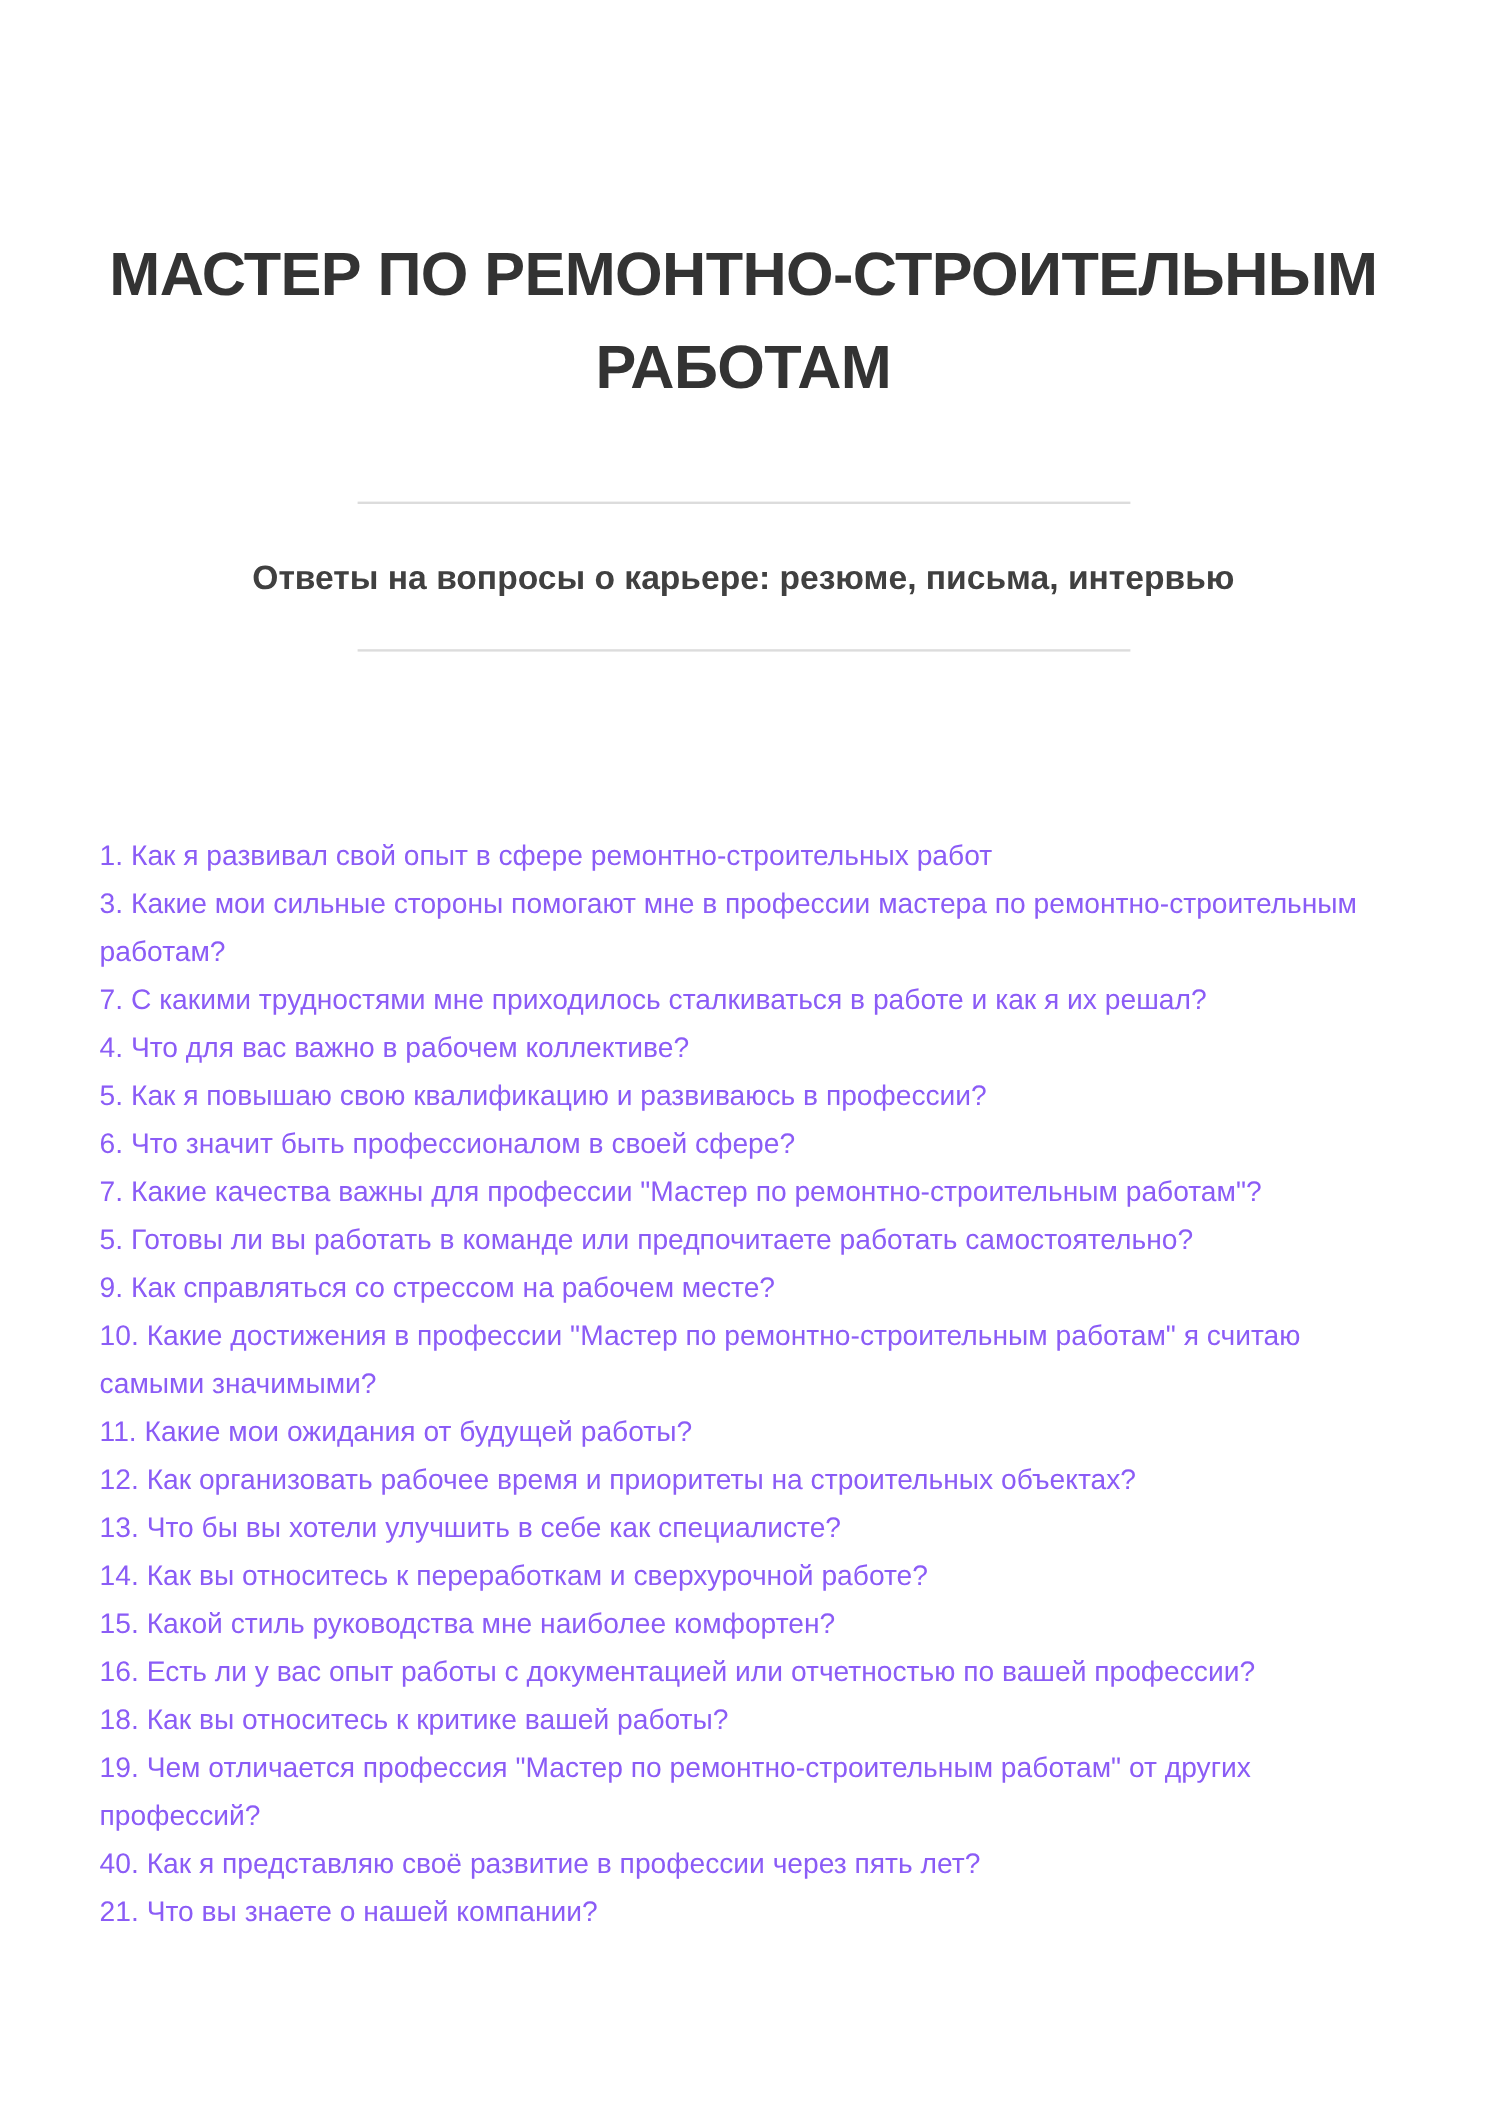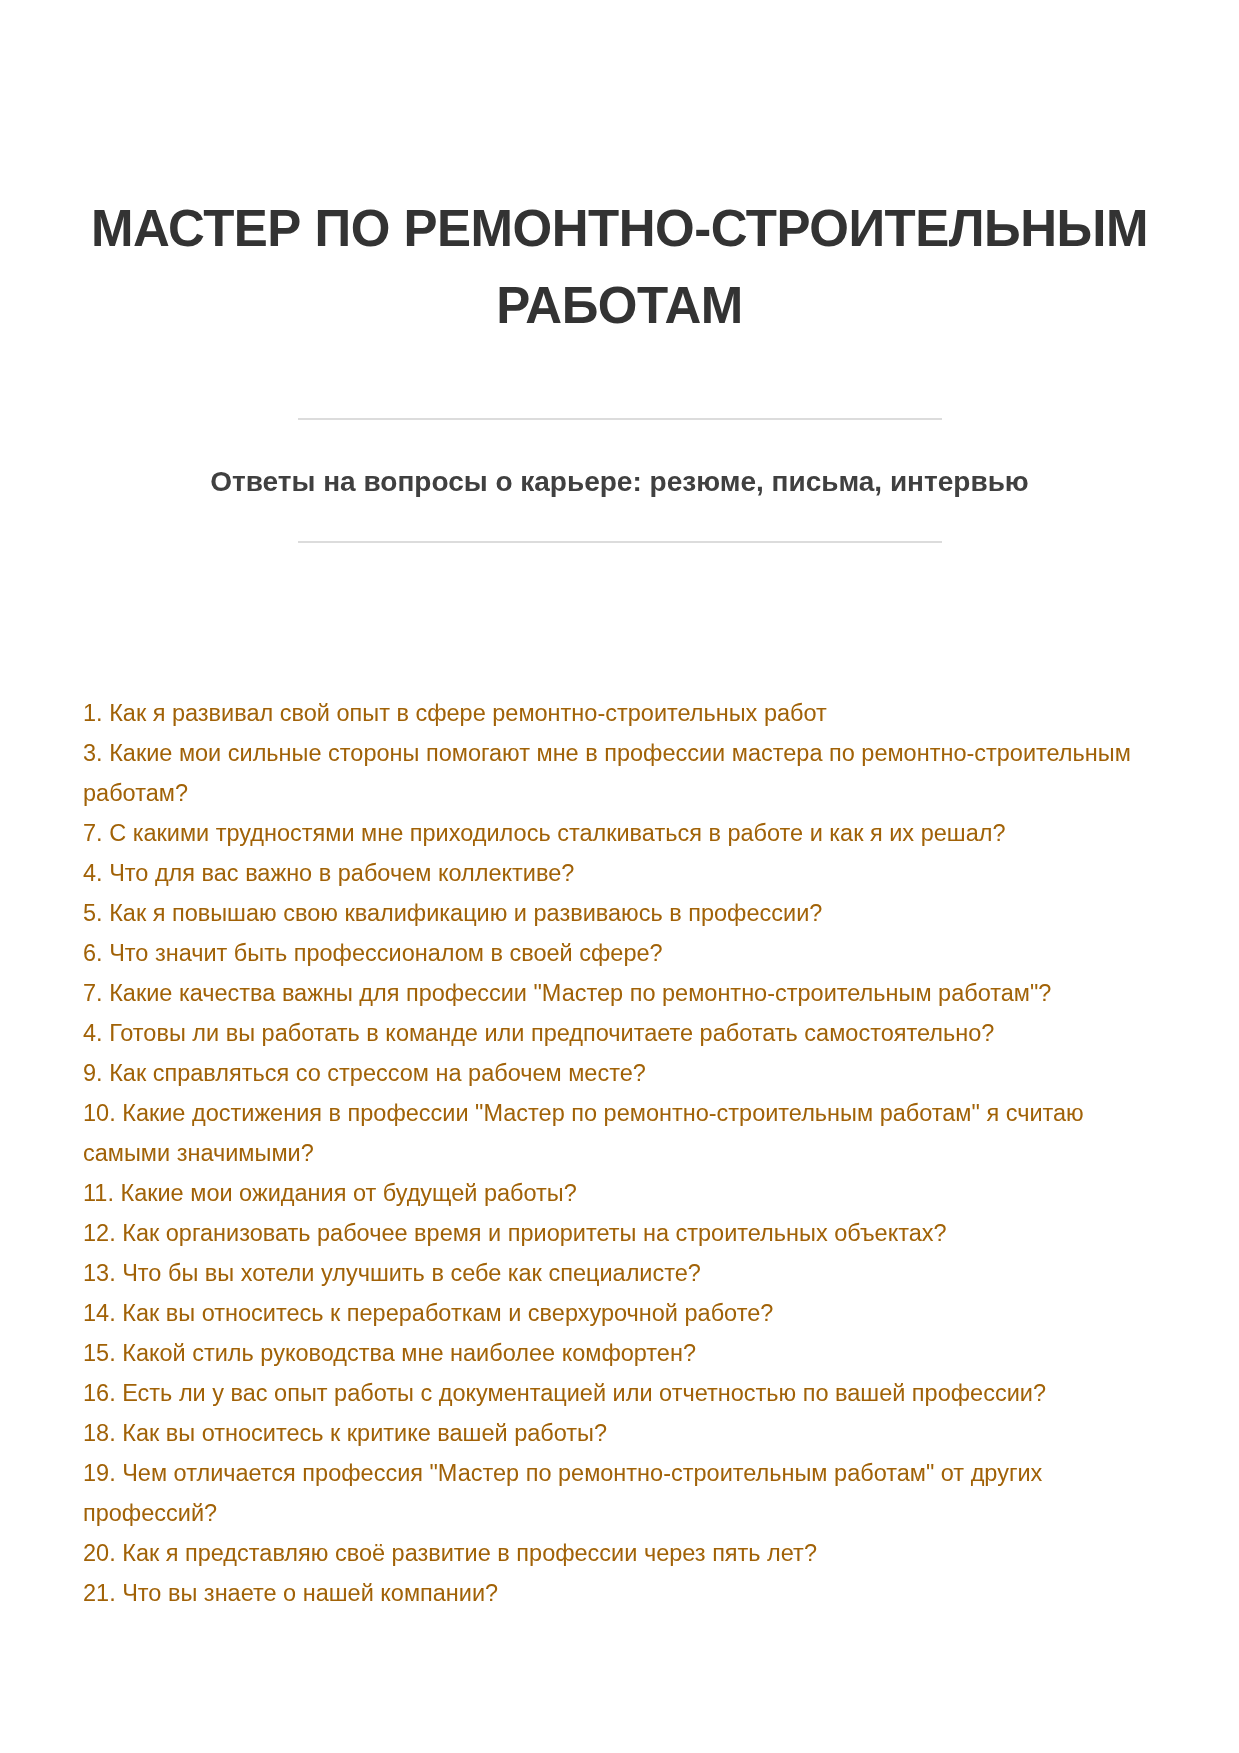--- a/index.html
+++ b/index.html
@@ -61,21 +61,21 @@
       position: absolute;
       left: 83px;
       top: 689px;
       width: 1070px;
       margin: 0;
       padding: 0;
       list-style: none;
       font-family: "Liberation Sans", "DejaVu Sans", sans-serif;
       font-size: 23.5px;
       line-height: 40px;
-      color: #a16207;
+      color: #8b5cf6;
     }
     .questions li {
       margin: 0;
       padding: 0;
     }
   </style>
 </head>
 <body>
 
 <div class="page">
@@ -88,27 +88,27 @@
   <div class="divider bottom"></div>
 
   <ol class="questions">
     <li>1. Как я развивал свой опыт в сфере ремонтно-строительных работ</li>
     <li>3. Какие мои сильные стороны помогают мне в профессии мастера по ремонтно-строительным работам?</li>
     <li>7. С какими трудностями мне приходилось сталкиваться в работе и как я их решал?</li>
     <li>4. Что для вас важно в рабочем коллективе?</li>
     <li>5. Как я повышаю свою квалификацию и развиваюсь в профессии?</li>
     <li>6. Что значит быть профессионалом в своей сфере?</li>
     <li>7. Какие качества важны для профессии "Мастер по ремонтно-строительным работам"?</li>
-    <li>4. Готовы ли вы работать в команде или предпочитаете работать самостоятельно?</li>
+    <li>5. Готовы ли вы работать в команде или предпочитаете работать самостоятельно?</li>
     <li>9. Как справляться со стрессом на рабочем месте?</li>
     <li>10. Какие достижения в профессии "Мастер по ремонтно-строительным работам" я считаю самыми значимыми?</li>
     <li>11. Какие мои ожидания от будущей работы?</li>
     <li>12. Как организовать рабочее время и приоритеты на строительных объектах?</li>
     <li>13. Что бы вы хотели улучшить в себе как специалисте?</li>
     <li>14. Как вы относитесь к переработкам и сверхурочной работе?</li>
     <li>15. Какой стиль руководства мне наиболее комфортен?</li>
     <li>16. Есть ли у вас опыт работы с документацией или отчетностью по вашей профессии?</li>
     <li>18. Как вы относитесь к критике вашей работы?</li>
     <li>19. Чем отличается профессия "Мастер по ремонтно-строительным работам" от других профессий?</li>
-    <li>20. Как я представляю своё развитие в профессии через пять лет?</li>
+    <li>40. Как я представляю своё развитие в профессии через пять лет?</li>
     <li>21. Что вы знаете о нашей компании?</li>
   </ol>
 </div>
 
 </body></html>

